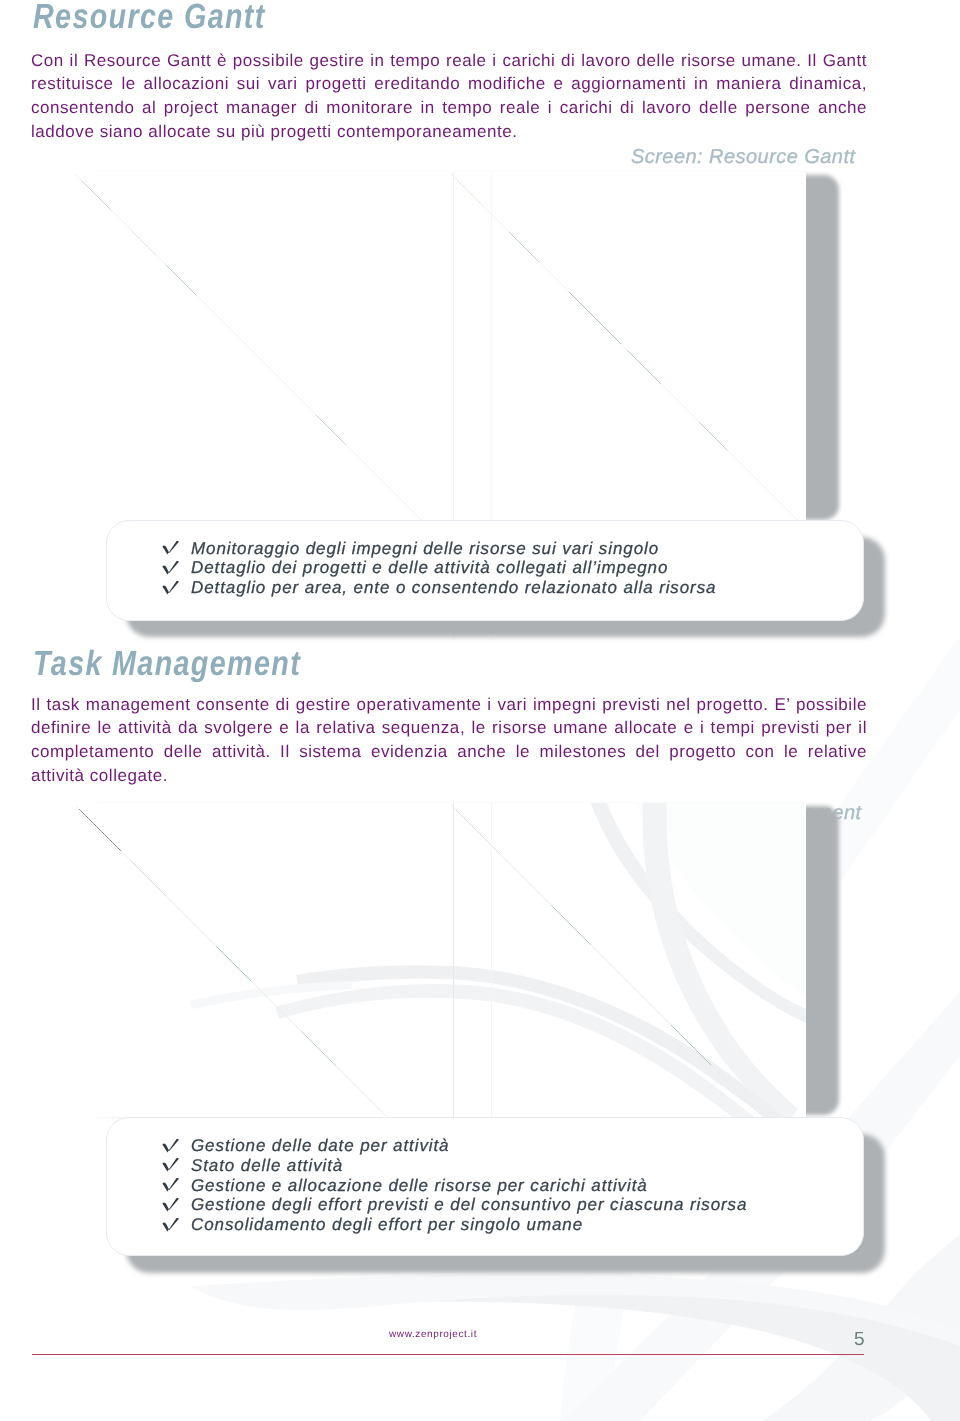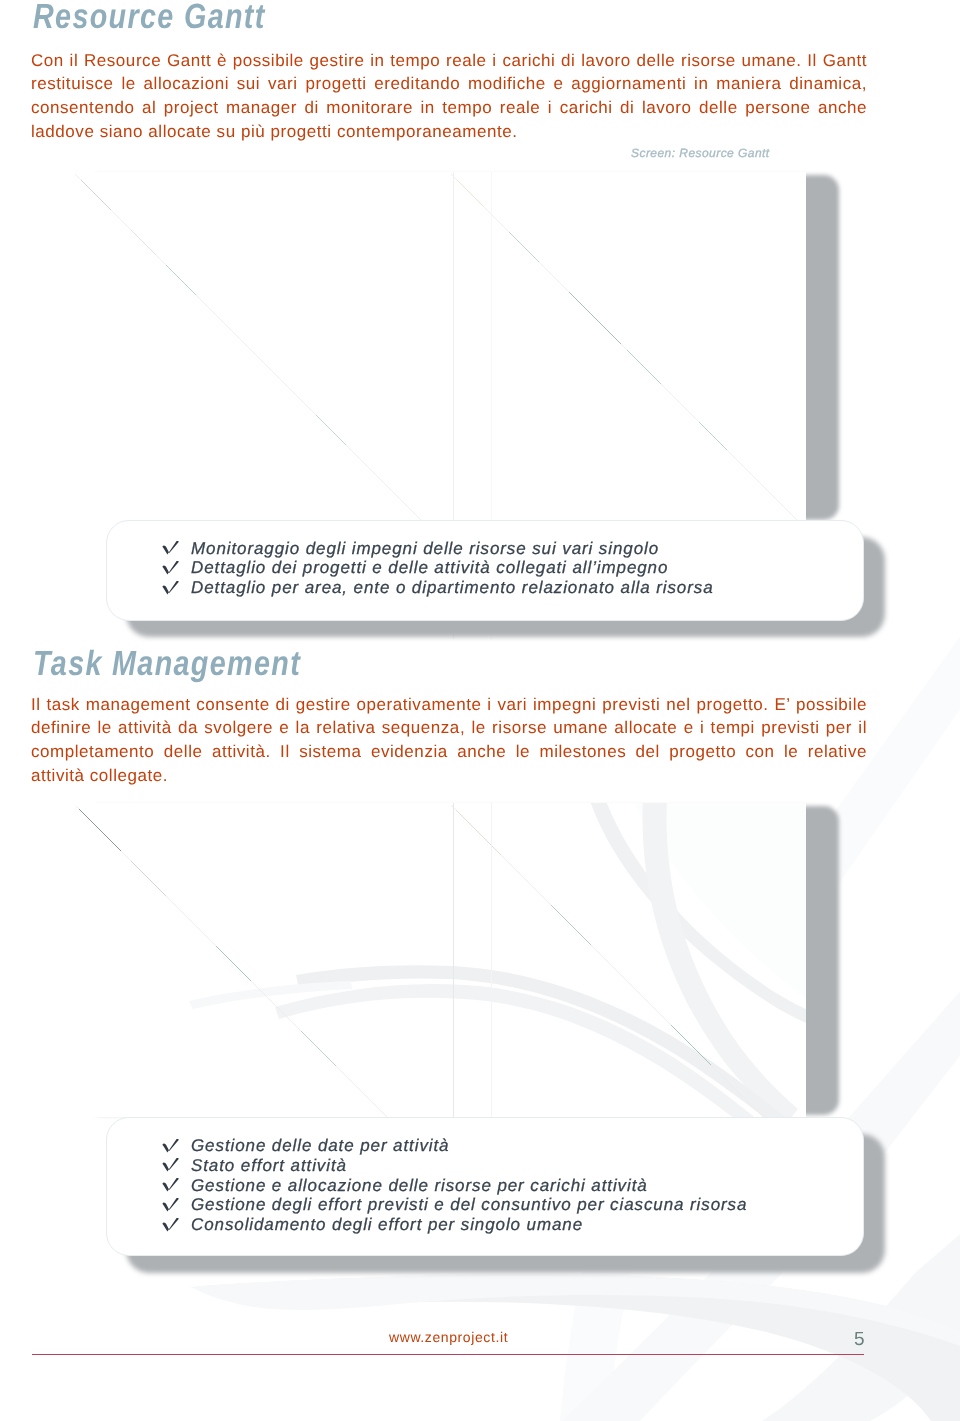--- a/index.html
+++ b/index.html
@@ -4,37 +4,37 @@
 <style>
   html,body{margin:0;padding:0;}
   body{width:960px;height:1421px;background:#ffffff;font-family:"Liberation Sans",sans-serif;overflow:hidden;
        -webkit-font-smoothing:antialiased;text-rendering:geometricPrecision;}
   .page{position:absolute;left:0;top:0;width:960px;height:1421px;overflow:hidden;background:#fff;opacity:0.999;margin-left:26px;}
 
   .bgsvg{position:absolute;left:0;top:0;width:960px;height:1421px;pointer-events:none;}
 
   .h1{position:absolute;white-space:nowrap;font-size:35px;font-style:italic;font-weight:bold;letter-spacing:1.65px;
       color:#8fadba;transform:scaleX(0.82);transform-origin:left top;}
-  .para{position:absolute;font-size:17px;letter-spacing:0.55px;color:#c2410c;line-height:23.8px;text-align:justify;}
-  .caption{position:absolute;white-space:nowrap;font-size:12px;font-style:italic;font-weight:normal;color:#a8bcc5;
+  .para{position:absolute;font-size:17px;letter-spacing:0.55px;color:#701a75;line-height:23.8px;text-align:justify;}
+  .caption{position:absolute;white-space:nowrap;font-size:20px;font-style:italic;font-weight:normal;color:#a8bcc5;
            letter-spacing:0.45px;-webkit-text-stroke:0.33px #a8bcc5;}
 
   .shot{position:absolute;background:#fff;overflow:hidden;}
   .shotshadow{position:absolute;background:#aeb1b4;border-radius:15px;filter:blur(2.3px);}
 
   .bulletbox{position:absolute;background:#fff;border:1px solid #e6ebf0;border-radius:23px;box-sizing:border-box;}
   .bulletshadow{position:absolute;background:#aeb1b4;border-radius:23px;filter:blur(2.6px);}
   .bullets{position:absolute;font-size:17px;letter-spacing:0.9px;font-style:italic;font-weight:normal;
            color:#39444f;-webkit-text-stroke:0.26px #39444f;white-space:nowrap;}
   .brow{position:relative;height:19.8px;}
   .ck{position:absolute;left:-1px;top:2.5px;width:20px;height:18px;}
   .btxt{position:absolute;left:28px;top:0;}
 
   .footline{position:absolute;height:1px;background:#b5435c;}
-  .foottext{position:absolute;white-space:nowrap;font-size:14px;color:#c2410c;letter-spacing:0.6px;}
+  .foottext{position:absolute;white-space:nowrap;font-size:10px;color:#701a75;letter-spacing:0.6px;}
   .pagenum{position:absolute;white-space:nowrap;font-size:19px;color:#69807c;}
 </style>
 </head>
 <body>
 
 <div class="page">
 
   <svg class="bgsvg" viewBox="0 0 960 1421">
 
     <g>
@@ -96,21 +96,21 @@
       <div class="brow">
         <span class="ck"><svg width="20" height="18" viewBox="0 0 20 18">
             <path d="M0.4 5.8 C 1.0 4.3 2.2 4.0 3.3 5.1 L 4.2 6.1 L 7.3 12.1 L 6.7 14.3 L 5.4 13.6 L 1.7 7.5 C 1.1 6.8 0.8 6.4 0.4 5.8 Z M 5.4 13.6 L 6.7 14.3 L 7.3 12.1 L 16.9 0.7 L 15.1 -0.8 Z" fill="#313a45"></path>
           </svg></span>
         <span class="btxt">Dettaglio dei progetti e delle attività collegati all’impegno</span>
       </div>
       <div class="brow">
         <span class="ck"><svg width="20" height="18" viewBox="0 0 20 18">
             <path d="M0.4 5.8 C 1.0 4.3 2.2 4.0 3.3 5.1 L 4.2 6.1 L 7.3 12.1 L 6.7 14.3 L 5.4 13.6 L 1.7 7.5 C 1.1 6.8 0.8 6.4 0.4 5.8 Z M 5.4 13.6 L 6.7 14.3 L 7.3 12.1 L 16.9 0.7 L 15.1 -0.8 Z" fill="#313a45"></path>
           </svg></span>
-        <span class="btxt">Dettaglio per area, ente o dipartimento relazionato alla risorsa</span>
+        <span class="btxt">Dettaglio per area, ente o consentendo relazionato alla risorsa</span>
       </div>
     </div>
 
   <div class="h1" style="left:7px;top:644px;">Task Management</div>
   <div class="para" style="left:5px;top:692.5px;width:836px;">Il task management consente di gestire operativamente i vari impegni previsti nel progetto. E’ possibile definire le attività da svolgere e la relativa sequenza, le risorse umane allocate e i tempi previsti per il completamento delle attività. Il sistema evidenzia anche le milestones del progetto con le relative attività collegate.</div>
   <div class="caption" style="left:587px;top:802px;">Screen: Task Management</div>
 
   <div class="shotshadow" style="left:60px;top:806px;width:752.5px;height:309px;"></div>
   <div class="shot" style="left:45px;top:803px;width:735px;height:314px;">
     <svg width="735" height="314" viewBox="0 0 735 314">
@@ -159,21 +159,21 @@
       <div class="brow">
         <span class="ck"><svg width="20" height="18" viewBox="0 0 20 18">
             <path d="M0.4 5.8 C 1.0 4.3 2.2 4.0 3.3 5.1 L 4.2 6.1 L 7.3 12.1 L 6.7 14.3 L 5.4 13.6 L 1.7 7.5 C 1.1 6.8 0.8 6.4 0.4 5.8 Z M 5.4 13.6 L 6.7 14.3 L 7.3 12.1 L 16.9 0.7 L 15.1 -0.8 Z" fill="#313a45"></path>
           </svg></span>
         <span class="btxt">Gestione delle date per attività</span>
       </div>
       <div class="brow">
         <span class="ck"><svg width="20" height="18" viewBox="0 0 20 18">
             <path d="M0.4 5.8 C 1.0 4.3 2.2 4.0 3.3 5.1 L 4.2 6.1 L 7.3 12.1 L 6.7 14.3 L 5.4 13.6 L 1.7 7.5 C 1.1 6.8 0.8 6.4 0.4 5.8 Z M 5.4 13.6 L 6.7 14.3 L 7.3 12.1 L 16.9 0.7 L 15.1 -0.8 Z" fill="#313a45"></path>
           </svg></span>
-        <span class="btxt">Stato effort attività</span>
+        <span class="btxt">Stato delle attività</span>
       </div>
       <div class="brow">
         <span class="ck"><svg width="20" height="18" viewBox="0 0 20 18">
             <path d="M0.4 5.8 C 1.0 4.3 2.2 4.0 3.3 5.1 L 4.2 6.1 L 7.3 12.1 L 6.7 14.3 L 5.4 13.6 L 1.7 7.5 C 1.1 6.8 0.8 6.4 0.4 5.8 Z M 5.4 13.6 L 6.7 14.3 L 7.3 12.1 L 16.9 0.7 L 15.1 -0.8 Z" fill="#313a45"></path>
           </svg></span>
         <span class="btxt">Gestione e allocazione delle risorse per carichi attività</span>
       </div>
       <div class="brow">
         <span class="ck"><svg width="20" height="18" viewBox="0 0 20 18">
             <path d="M0.4 5.8 C 1.0 4.3 2.2 4.0 3.3 5.1 L 4.2 6.1 L 7.3 12.1 L 6.7 14.3 L 5.4 13.6 L 1.7 7.5 C 1.1 6.8 0.8 6.4 0.4 5.8 Z M 5.4 13.6 L 6.7 14.3 L 7.3 12.1 L 16.9 0.7 L 15.1 -0.8 Z" fill="#313a45"></path>

